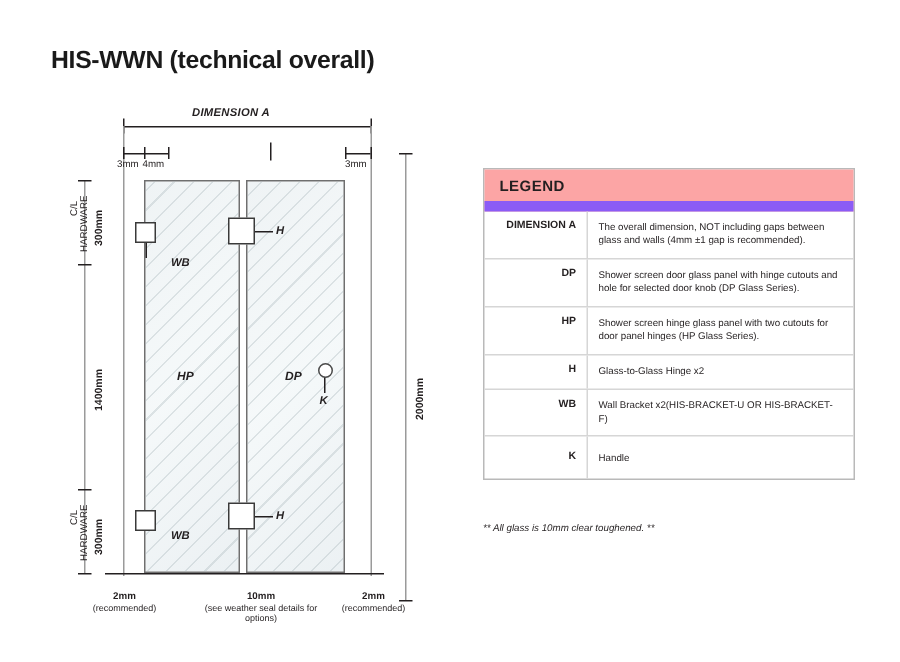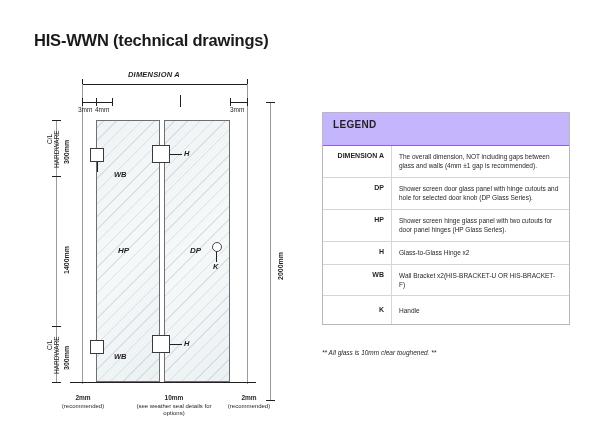--- a/index.html
+++ b/index.html
@@ -182,26 +182,26 @@
   .legend {
     position: absolute;
     left: 322px;
     top: 112px;
     width: 248px;
     border: 1px solid #b9b9b9;
     box-sizing: border-box;
     background: #fff;
   }
   .legend-head {
-    padding: 6px 10px 15px 10px;
+    padding: 6px 10px 4px 10px;
     font-size: 10px;
     font-weight: bold;
     letter-spacing: 0.3px;
-    border-bottom: 1px solid #8b5cf6;
-    background: #c4b5fd;
+    border-bottom: 7px solid #8b5cf6;
+    background: #fca5a5;
   }
   .legend-row {
     display: flex;
     border-bottom: 1px solid #d6d6d6;
     min-height: 22px;
   }
   .legend-row:last-child { border-bottom: none; }
   .legend-key {
     width: 68px;
     flex: 0 0 68px;
@@ -229,21 +229,21 @@
     font-size: 6.5px;
     font-style: italic;
     color: #231f20;
   }
 </style>
 </head>
 <body>
 
 <div id="page">
 
-  <div class="title">HIS-WWN (technical drawings)</div>
+  <div class="title">HIS-WWN (technical overall)</div>
 
   <div class="drawing">
 
     <div class="dim-a-label">DIMENSION A</div>
     <div class="dim-a-line"></div>
     <div class="tick-v" style="left:52px; top:17px; height:10px;"></div>
     <div class="tick-v" style="left:217px; top:17px; height:10px;"></div>
 
     <div class="ext-v" style="left:52px; top:22px; height:300px;"></div>
     <div class="ext-v" style="left:217px; top:22px; height:300px;"></div>

